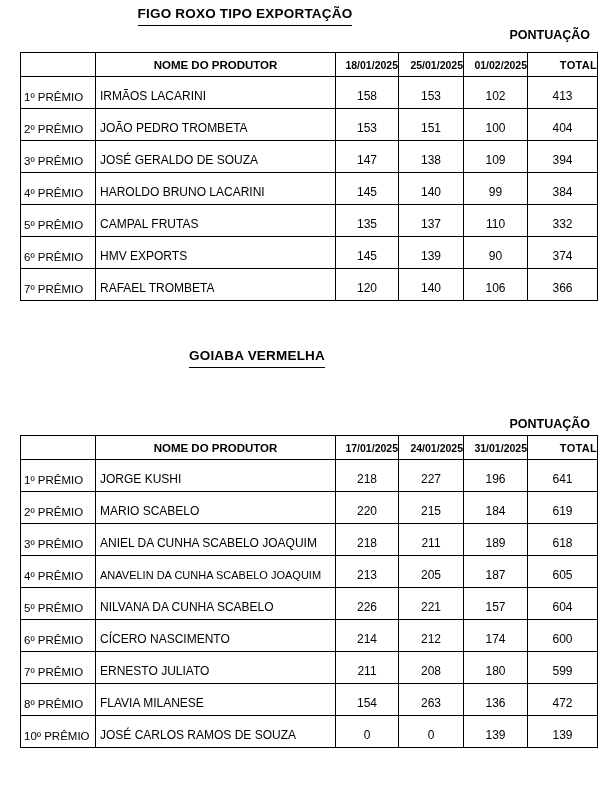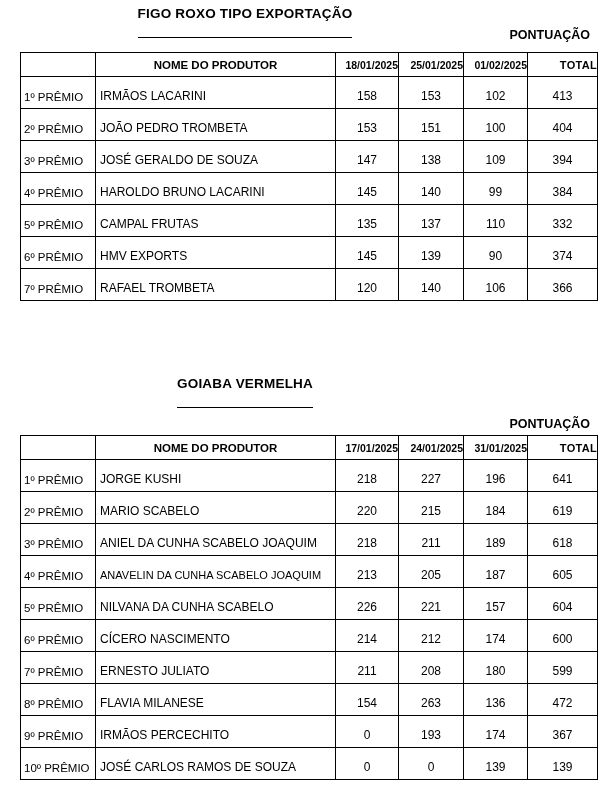--- a/index.html
+++ b/index.html
@@ -8,23 +8,23 @@
     background: #ffffff;
     color: #000000;
     font-family: "Liberation Sans", sans-serif;
   }
   .page { position: relative; width: 610px; height: 795px; background: #fff; overflow: hidden; }
 
   .doc-title {
     position: absolute; left: 0; width: 490px;
     text-align: center; font-weight: bold; font-size: 13.5px; letter-spacing: 0.2px;
   }
-  .doc-title .u { display: inline-block; border-bottom: 1.5px solid #000; padding-bottom: 16px; }
+  .doc-title .u { display: inline-block; border-bottom: 1.5px solid #000; padding-bottom: 4px; }
   .t1 { top: 6px; }
-  .t2 { top: 376px; }
+  .t2 { top: 348px; margin-left: 12px; }
 
   .pont {
     position: absolute; left: 332px; width: 258px;
     text-align: right; font-weight: bold; font-size: 12.5px;
   }
   .p1 { top: 28px; }
   .p2 { top: 417px; }
 
   table.score-table {
     position: absolute; left: 20px;
@@ -233,28 +233,20 @@
         </tr>
         <tr>
           <td class="prize">8º PRÊMIO</td>
           <td class="name">FLAVIA MILANESE</td>
           <td class="score">154</td>
           <td class="score">263</td>
           <td class="score">136</td>
           <td class="score">472</td>
         </tr>
         <tr>
-          <td class="prize">9º PRÊMIO</td>
-          <td class="name">IRMÃOS PERCECHITO</td>
-          <td class="score">0</td>
-          <td class="score">193</td>
-          <td class="score">174</td>
-          <td class="score">367</td>
-        </tr>
-        <tr>
           <td class="prize">10º PRÊMIO</td>
           <td class="name">JOSÉ CARLOS RAMOS DE SOUZA</td>
           <td class="score">0</td>
           <td class="score">0</td>
           <td class="score">139</td>
           <td class="score">139</td>
         </tr>
       </tbody>
   </table>
 

